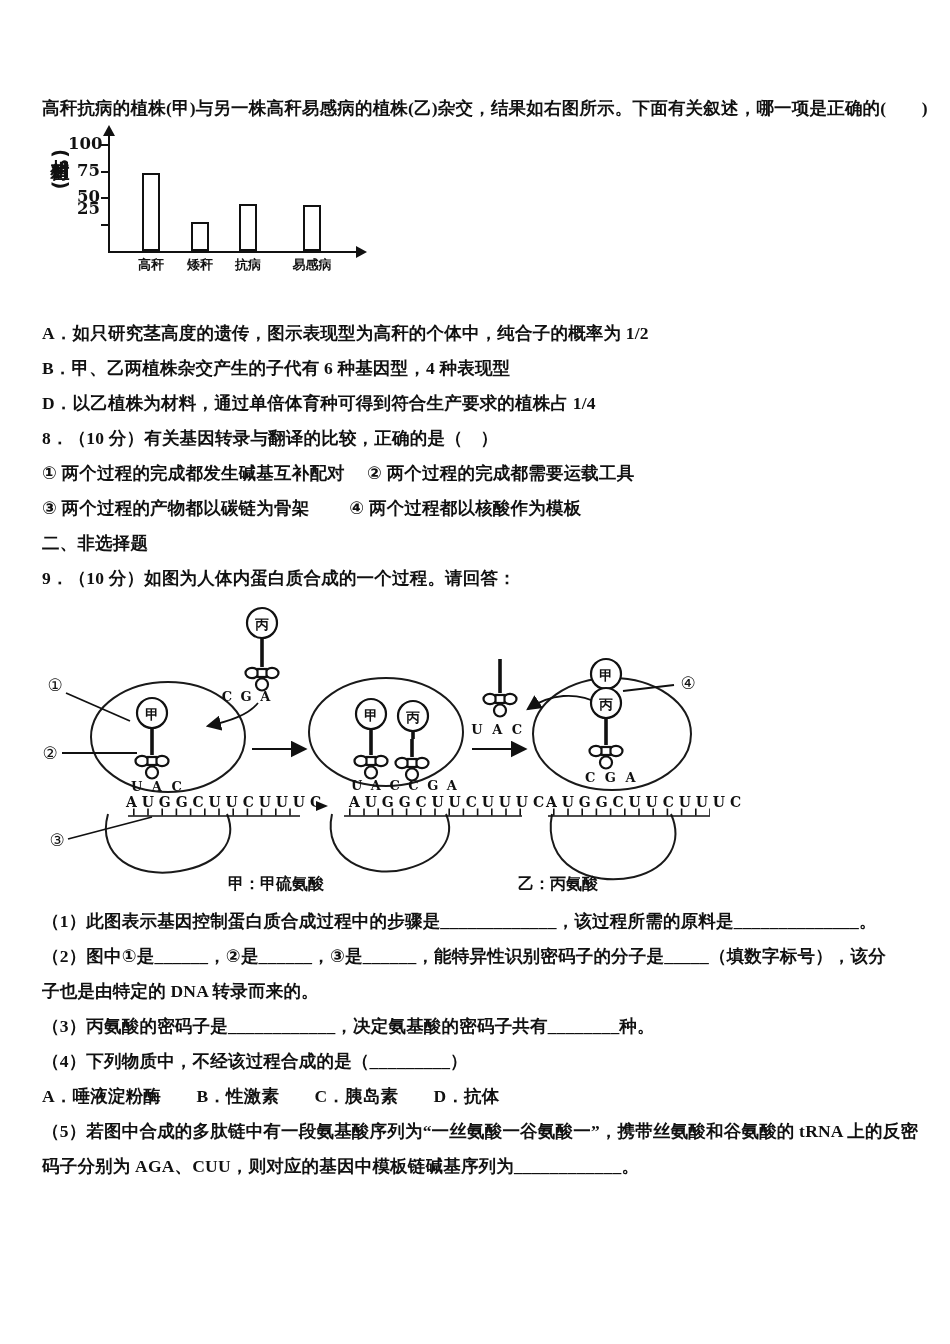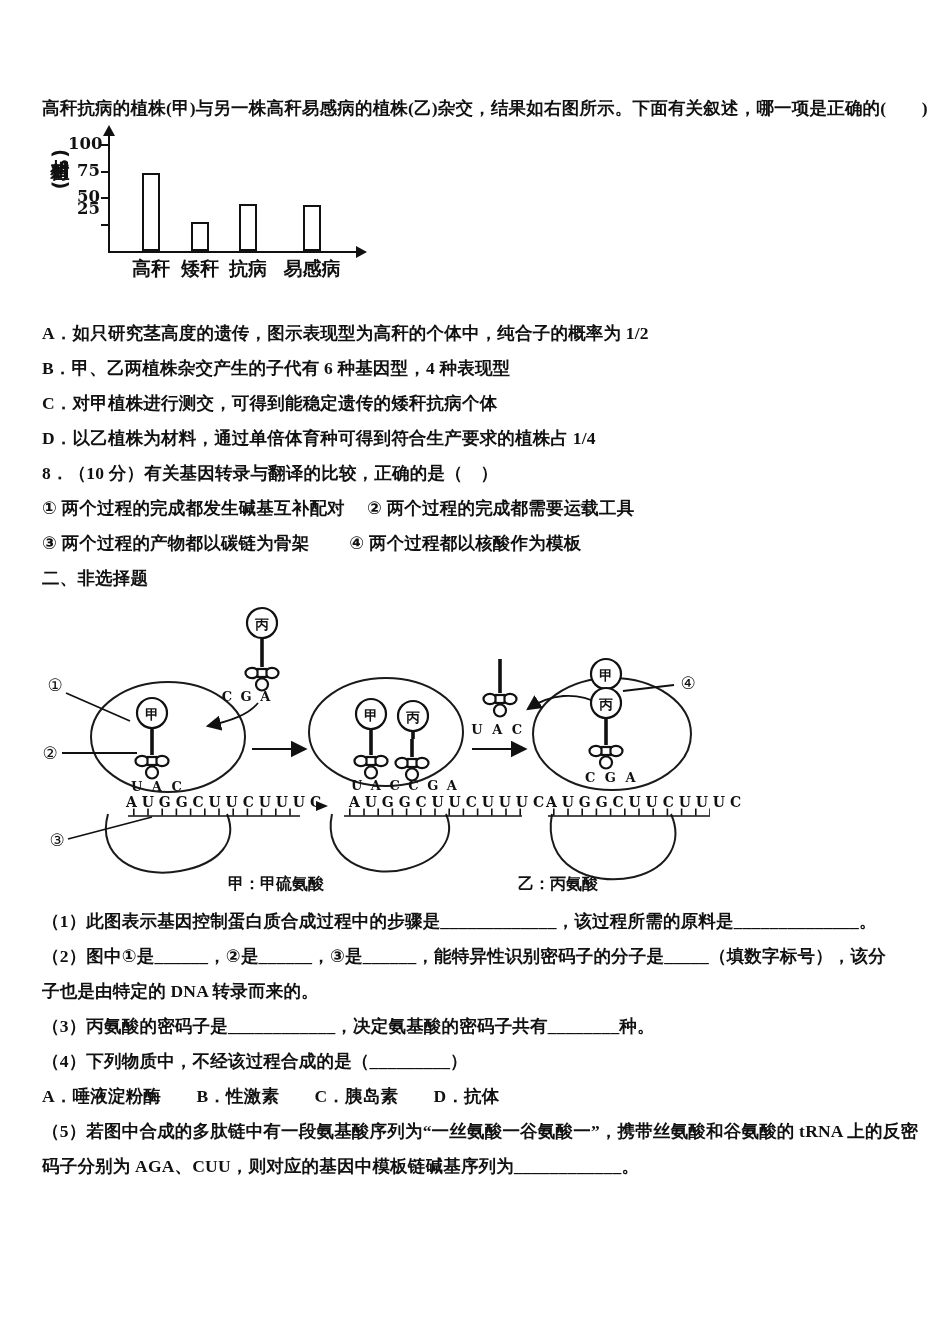--- a/index.html
+++ b/index.html
@@ -17,21 +17,21 @@
   .yaxis{position:absolute;left:66px;top:2px;width:2px;height:119px;background:#111;}
   .yarrow{position:absolute;left:61px;top:-6px;width:0;height:0;
           border-left:6px solid transparent;border-right:6px solid transparent;border-bottom:11px solid #111;}
   .xaxis{position:absolute;left:66px;top:120px;width:252px;height:2px;background:#111;}
   .xarrow{position:absolute;left:314px;top:115px;width:0;height:0;
           border-top:6px solid transparent;border-bottom:6px solid transparent;border-left:11px solid #111;}
   .bar{position:absolute;width:18px;background:#fff;border:2px solid #111;box-sizing:border-box;}
   .tick{position:absolute;left:59px;width:7px;height:2px;background:#111;}
   .ticklab{position:absolute;left:26px;width:32px;text-align:right;font-weight:700;font-size:16.5px;
            font-family:"DejaVu Serif",serif;}
-  .cat{position:absolute;top:125px;transform:translateX(-50%);font-weight:700;font-size:19px;
+  .cat{position:absolute;top:125px;transform:translateX(-50%);font-weight:700;font-size:13px;
        white-space:nowrap;font-family:Liberation Serif, serif;}
   
   svg.diagram{display:block;margin-left:-42px;margin-bottom:8px;}
   svg text{fill:#111;}
   .seq{font-family:"DejaVu Serif",serif;font-weight:700;}
   .cjk{font-family:"DejaVu Sans",sans-serif;font-weight:700;}
 </style>
 </head>
 <body>
 
@@ -61,28 +61,28 @@
         <div class="ticklab" style="top: 3px;">100</div>
         <div class="cat" style="left: 109px;">高秆</div>
         <div class="cat" style="left: 158px;">矮秆</div>
         <div class="cat" style="left: 206px;">抗病</div>
         <div class="cat" style="left: 270px;">易感病</div>
       </div>
   </div>
 
   <p class="t">A．如只研究茎高度的遗传，图示表现型为高秆的个体中，纯合子的概率为 1/2</p>
   <p class="t">B．甲、乙两植株杂交产生的子代有 6 种基因型，4 种表现型</p>
-  <p class="t">C．对甲植株进行测交，可得到能稳定遗传的矮秆抗病个体</p>
   <p class="t">D．以乙植株为材料，通过单倍体育种可得到符合生产要求的植株占 1/4</p>
 
   <p class="t">8．（10 分）有关基因转录与翻译的比较，正确的是（　）</p>
   <p class="t">① 两个过程的完成都发生碱基互补配对　 ② 两个过程的完成都需要运载工具</p>
   <p class="t">③ 两个过程的产物都以碳链为骨架　　 ④ 两个过程都以核酸作为模板</p>
 
   <p class="t">二、非选择题</p>
+  <p class="t">9．（10 分）如图为人体内蛋白质合成的一个过程。请回答：</p>
 
   <svg class="diagram" width="950" height="300" viewBox="0 0 950 300">
     <defs>
       <marker id="arr" viewBox="0 0 10 10" refX="8.5" refY="5" markerWidth="8.5" markerHeight="8.5" orient="auto">
         <path d="M0 0 L10 5 L0 10 z" fill="#111"></path>
       </marker>
       <g id="trna" stroke="#111" fill="#fff">
         <line x1="0" y1="-18" x2="0" y2="0" stroke-width="3.6"></line>
         <ellipse cx="-10" cy="6" rx="6.5" ry="5.2" stroke-width="2.2"></ellipse>
         <ellipse cx="10" cy="6" rx="6.5" ry="5.2" stroke-width="2.2"></ellipse>

